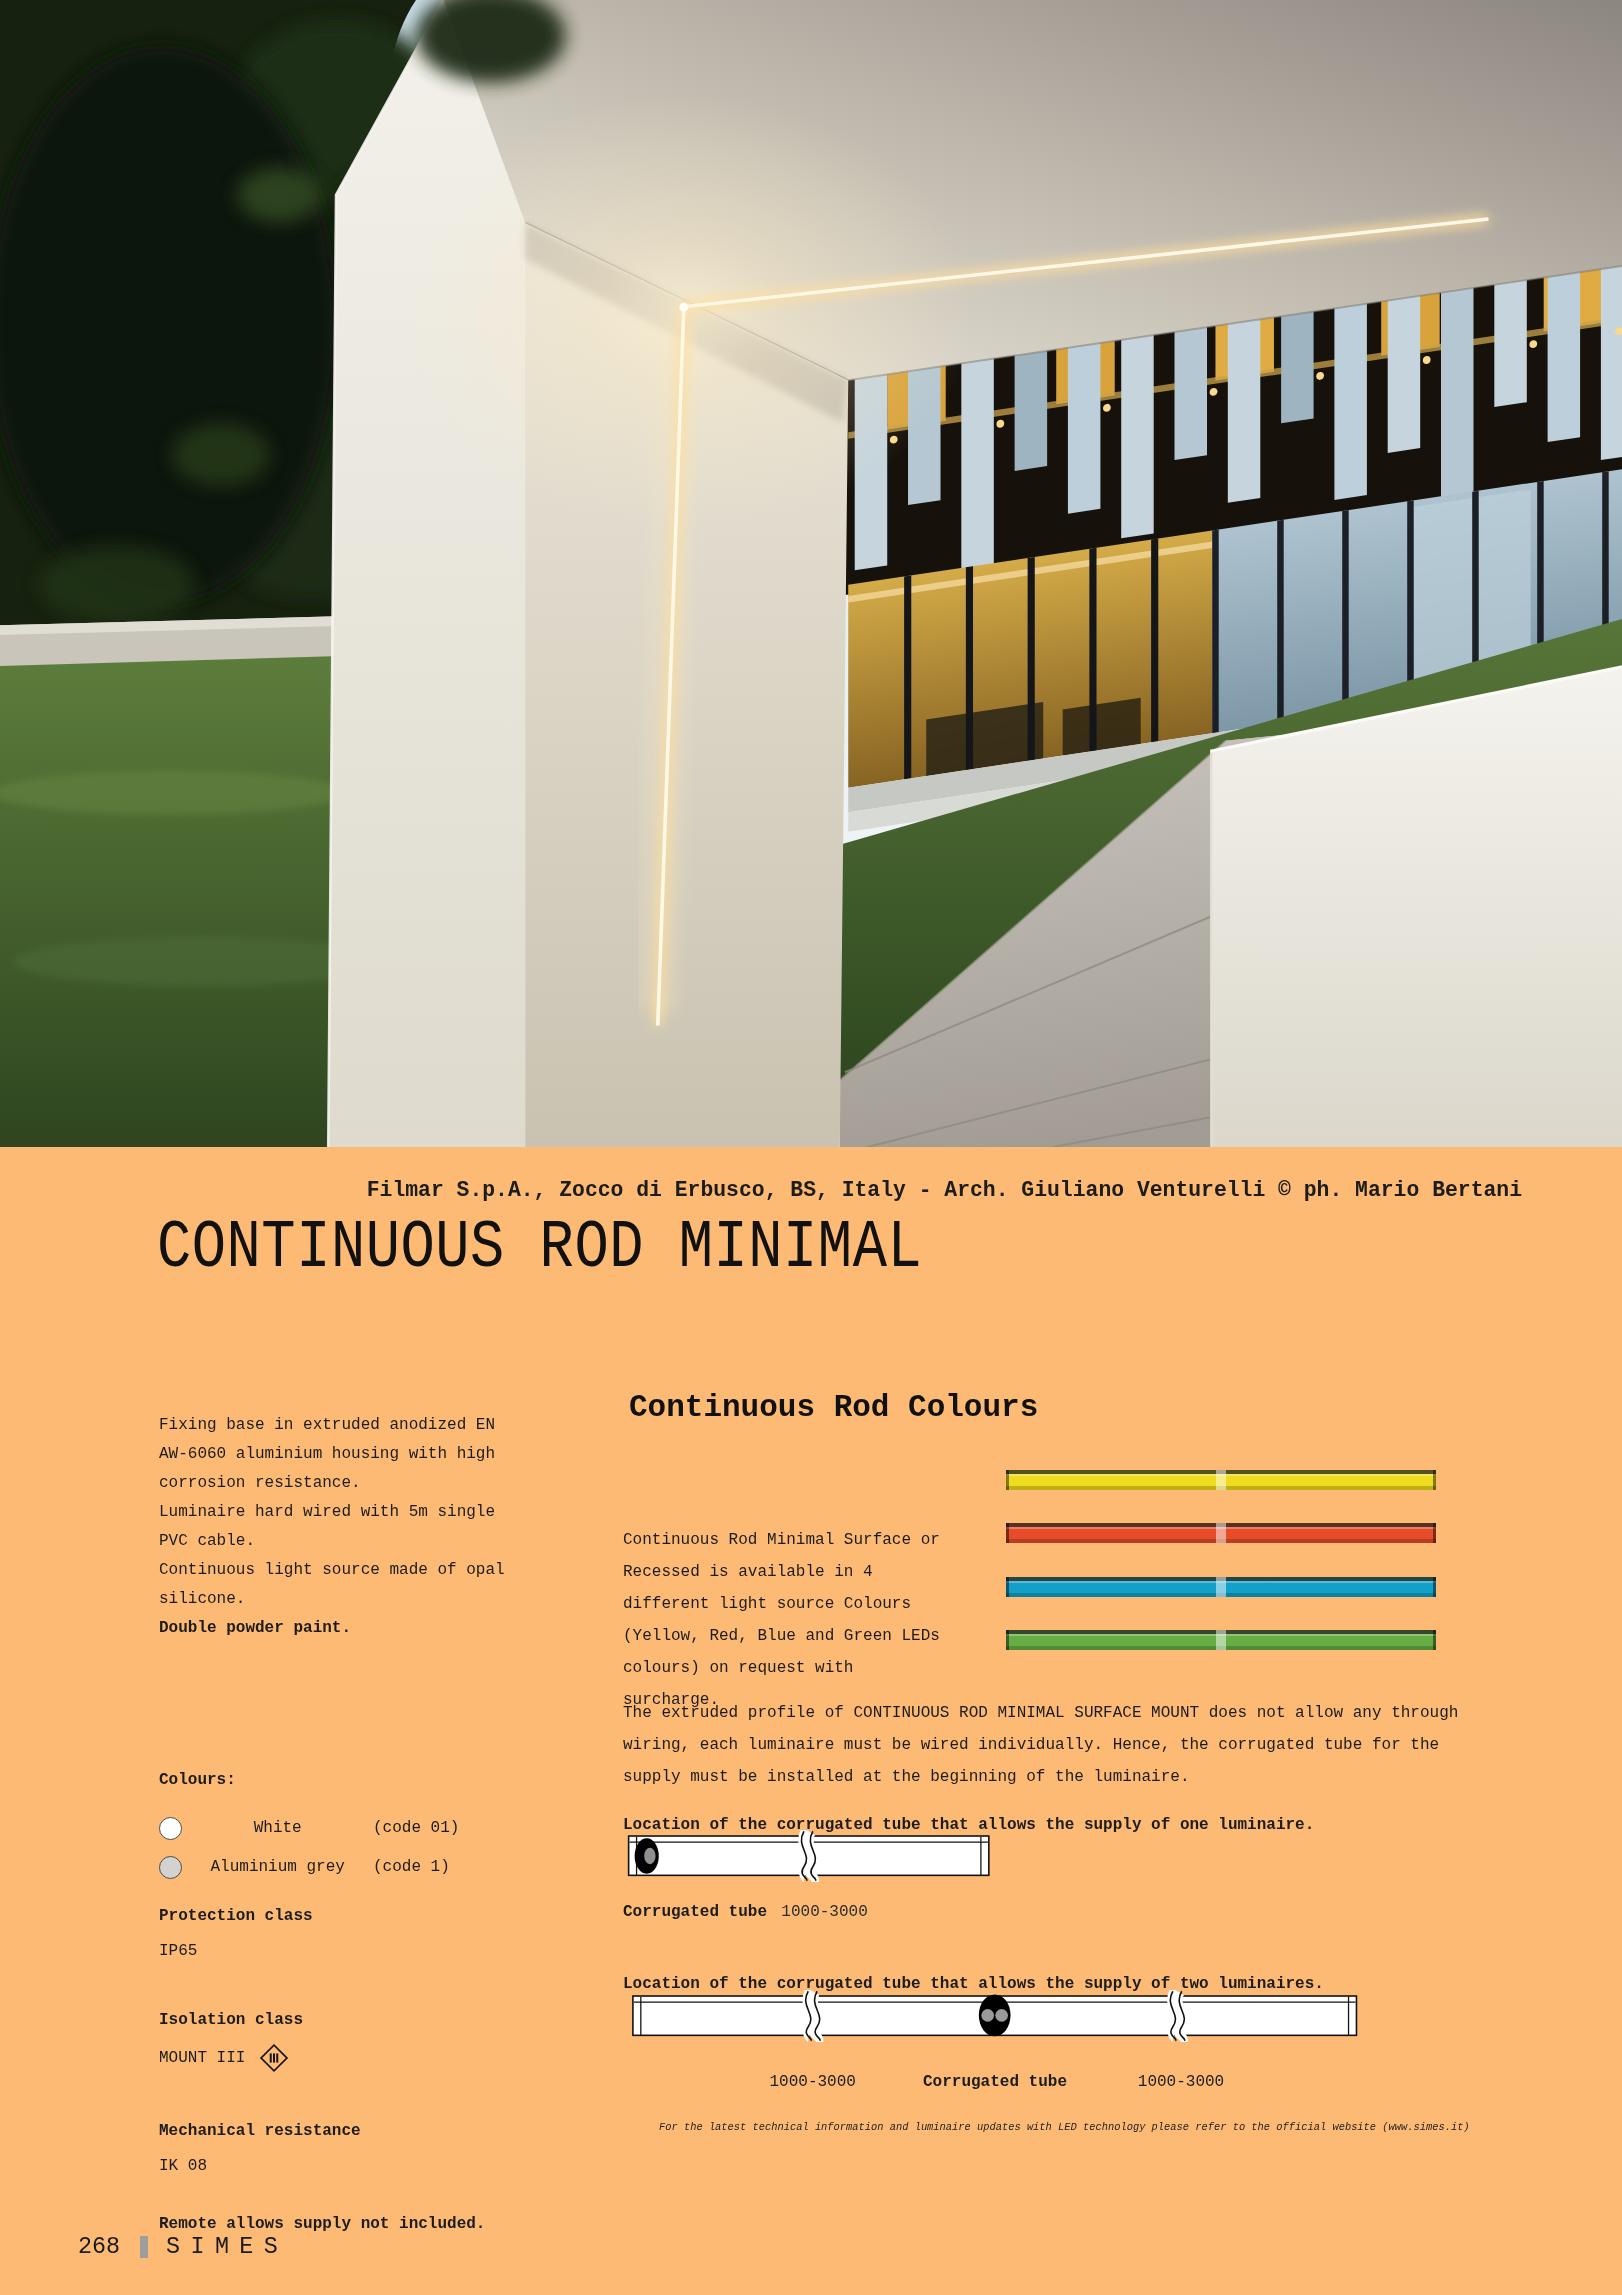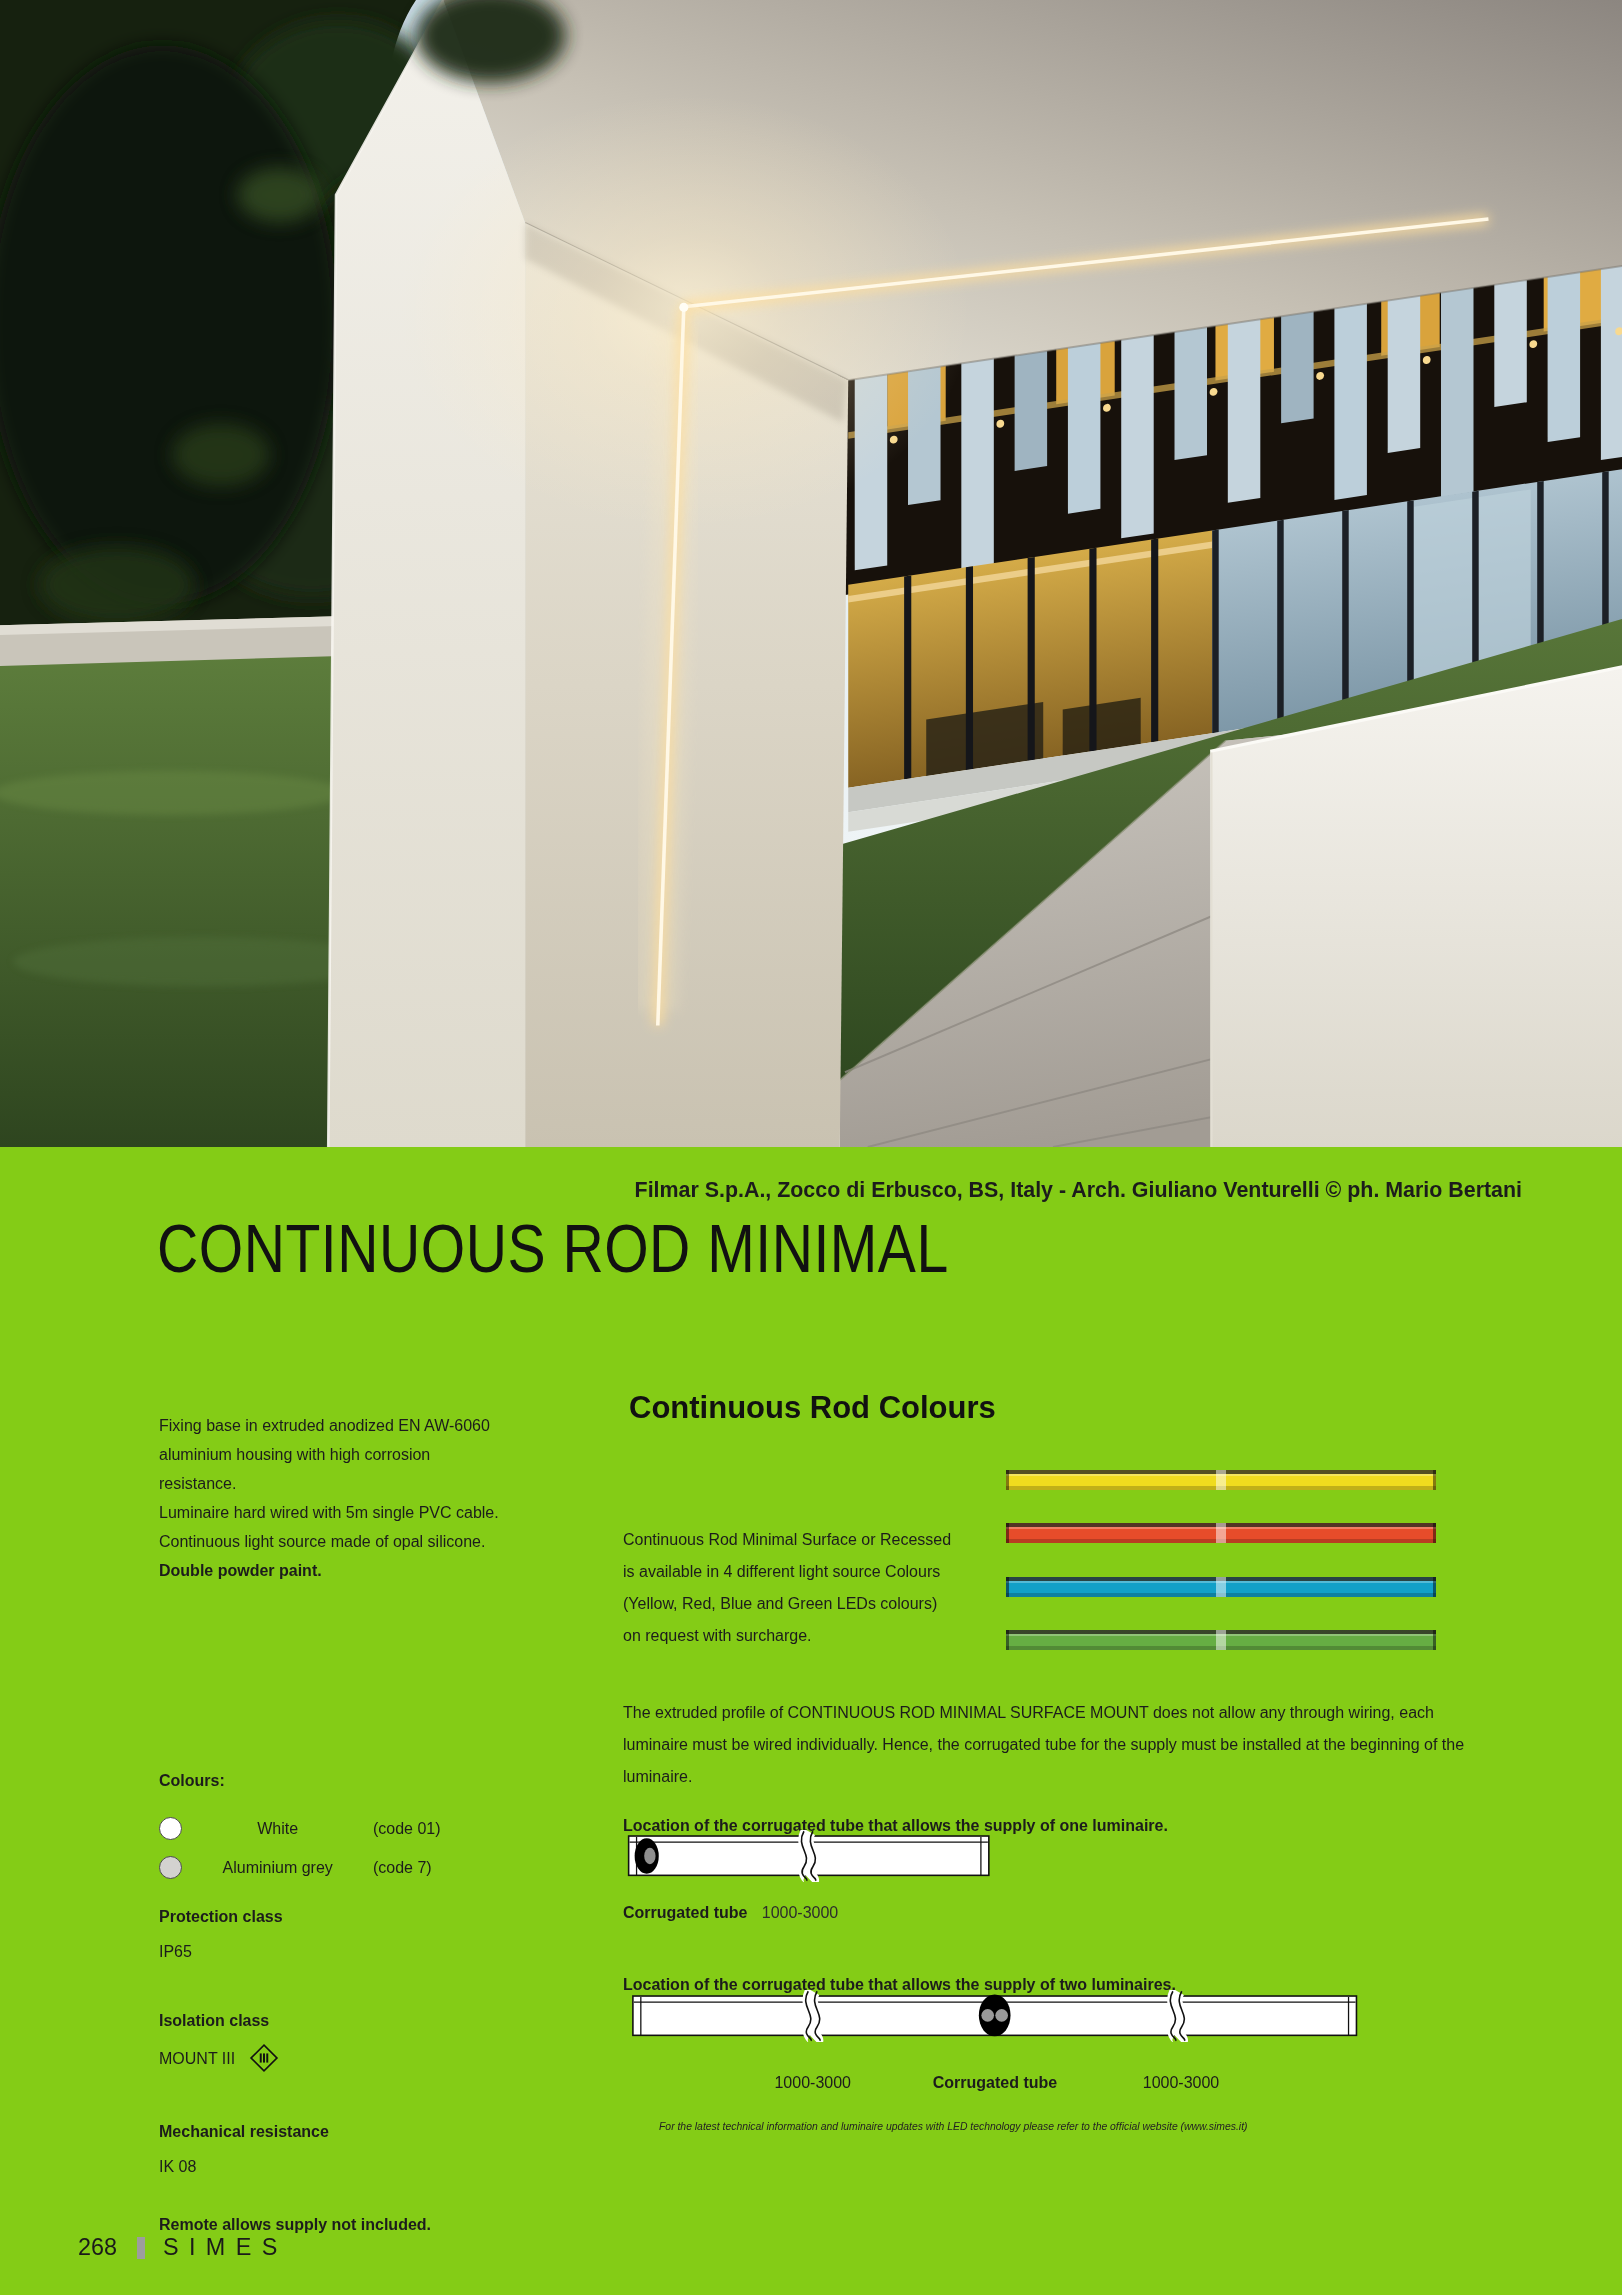--- a/index.html
+++ b/index.html
@@ -1,17 +1,17 @@
 <!DOCTYPE html>
 <html style="font-size:10.4px"><head>
 <meta charset="utf-8">
 <style>
   html,body{margin:0;padding:0;background:#ffffff;}
-  .page{position:relative;width:1623px;height:2295px;background:#84cc16;
-        font-family:Liberation Sans, sans-serif;color:#1a1a1a;overflow:hidden;}
+  .page{position:relative;width:1623px;height:2295px;background:#fdba74;
+        font-family:Liberation Mono, monospace;color:#1a1a1a;overflow:hidden;}
   .abs{position:absolute;}
   .photo{left:0;top:0;width:1623px;height:1147px;}
   .photo svg{display:block;width:100%;height:100%;}
   .caption{top:1178px;right:101px;font-size:21.4px;font-weight:700;color:#1c1c1c;}
   .title{left:157px;top:1209px;font-size:68px;font-weight:400;color:#111;
          transform:scaleX(.84);transform-origin:left top;letter-spacing:0.6px;white-space:nowrap;margin:0;}
   .body-txt{font-size:16px;line-height:29px;color:#1c1c1c;margin-top:16px;}
   .b{font-weight:700;}
   .left-col{left:159px;width:351px;}
   .desc{top:1395px;}
@@ -241,21 +241,21 @@
   <div class="abs left-col colours-h body-txt b">Colours:</div>
 
   <div class="abs legend row1 body-txt">
     <span class="swatch" style="background-color: rgb(255, 255, 255);"></span>
     <span class="nm">White</span>
     <span>(code 01)</span>
   </div>
   <div class="abs legend row2 body-txt">
     <span class="swatch" style="background-color: rgb(211, 210, 208);"></span>
     <span class="nm">Aluminium grey</span>
-    <span>(code 7)</span>
+    <span>(code 1)</span>
   </div>
 
   <div class="abs left-col ph body-txt spec-h">Protection class</div>
   <div class="abs left-col pv body-txt">IP65</div>
 
   <div class="abs left-col ih body-txt spec-h">Isolation class</div>
   <div class="abs left-col iv body-txt">
     <span>MOUNT III</span>
     <svg class="classicon" width="34" height="34" viewBox="0 0 52 52">
       <rect x="12" y="12" width="28" height="28" transform="rotate(45 26 26)" fill="none" stroke="#111" stroke-width="2.5"></rect>

